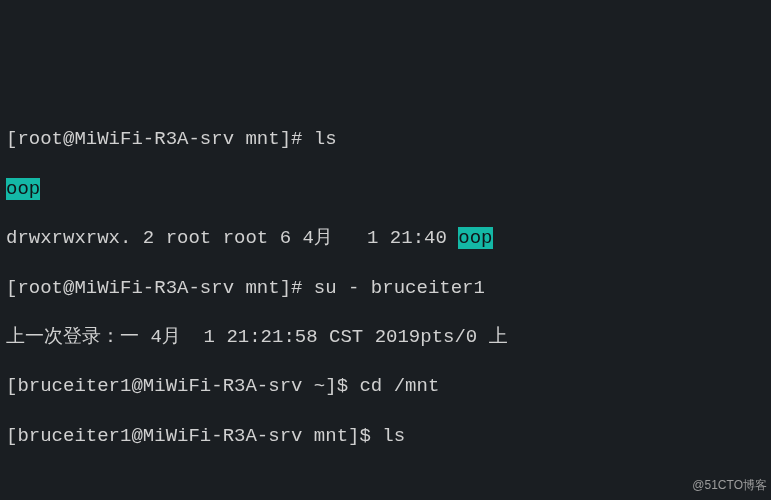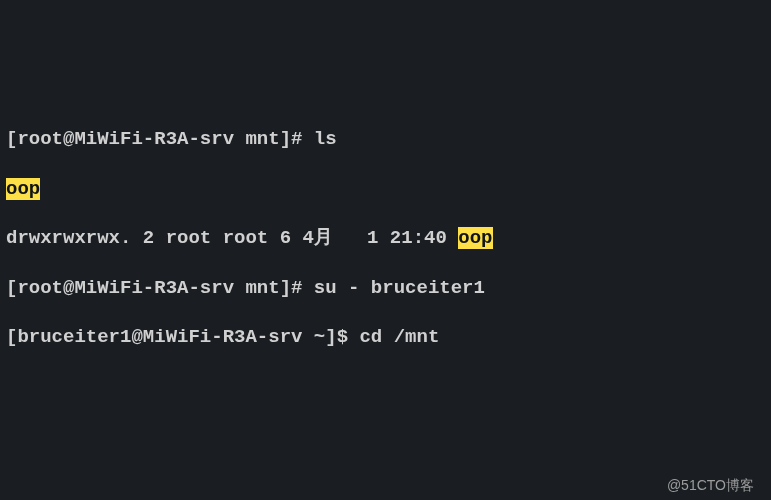--- a/index.html
+++ b/index.html
@@ -9,43 +9,45 @@
       font-family: "Consolas", "Courier New", monospace;
       font-size: 19px;
       line-height: 1.3;
       width: 771px;
       height: 500px;
       padding: 4px 6px;
       position: relative;
       white-space: pre;
       overflow: hidden;
     }
-    .line { display: block; font-weight: bold; }
-    .hl { background: #fde047; color: #101418; }
+    .line { display: block; }
+    .hl { background: #14b8a6; color: #101418; }
     .watermark {
       position: absolute;
       bottom: 6px;
-      right: 17px;
+      right: 4px;
       color: #9c9c9c;
-      font-size: 14px;
+      font-size: 12px;
       font-family: sans-serif;
       white-space: normal;
     }
   </style>
 </head>
 <body>
 
 
 
 <div>
 <span class="line"><span>[root@MiWiFi-R3A-srv mnt]# </span><span>ls</span></span>
 <span class="line"><span class="hl">oop</span></span>
 <span class="line"><span>drwxrwxrwx. 2 root root 6 4月   1 21:40 </span><span class="hl">oop</span></span>
 <span class="line"><span>[root@MiWiFi-R3A-srv mnt]# </span><span>su - bruceiter1</span></span>
+<span class="line"><span>上一次登录：一 4月  1 21:21:58 CST 2019pts/0 上</span></span>
 <span class="line"><span>[bruceiter1@MiWiFi-R3A-srv ~]$ </span><span>cd /mnt</span></span>
+<span class="line"><span>[bruceiter1@MiWiFi-R3A-srv mnt]$ </span><span>ls</span></span>
 
 
 
 
 
 
 
 
 
 

